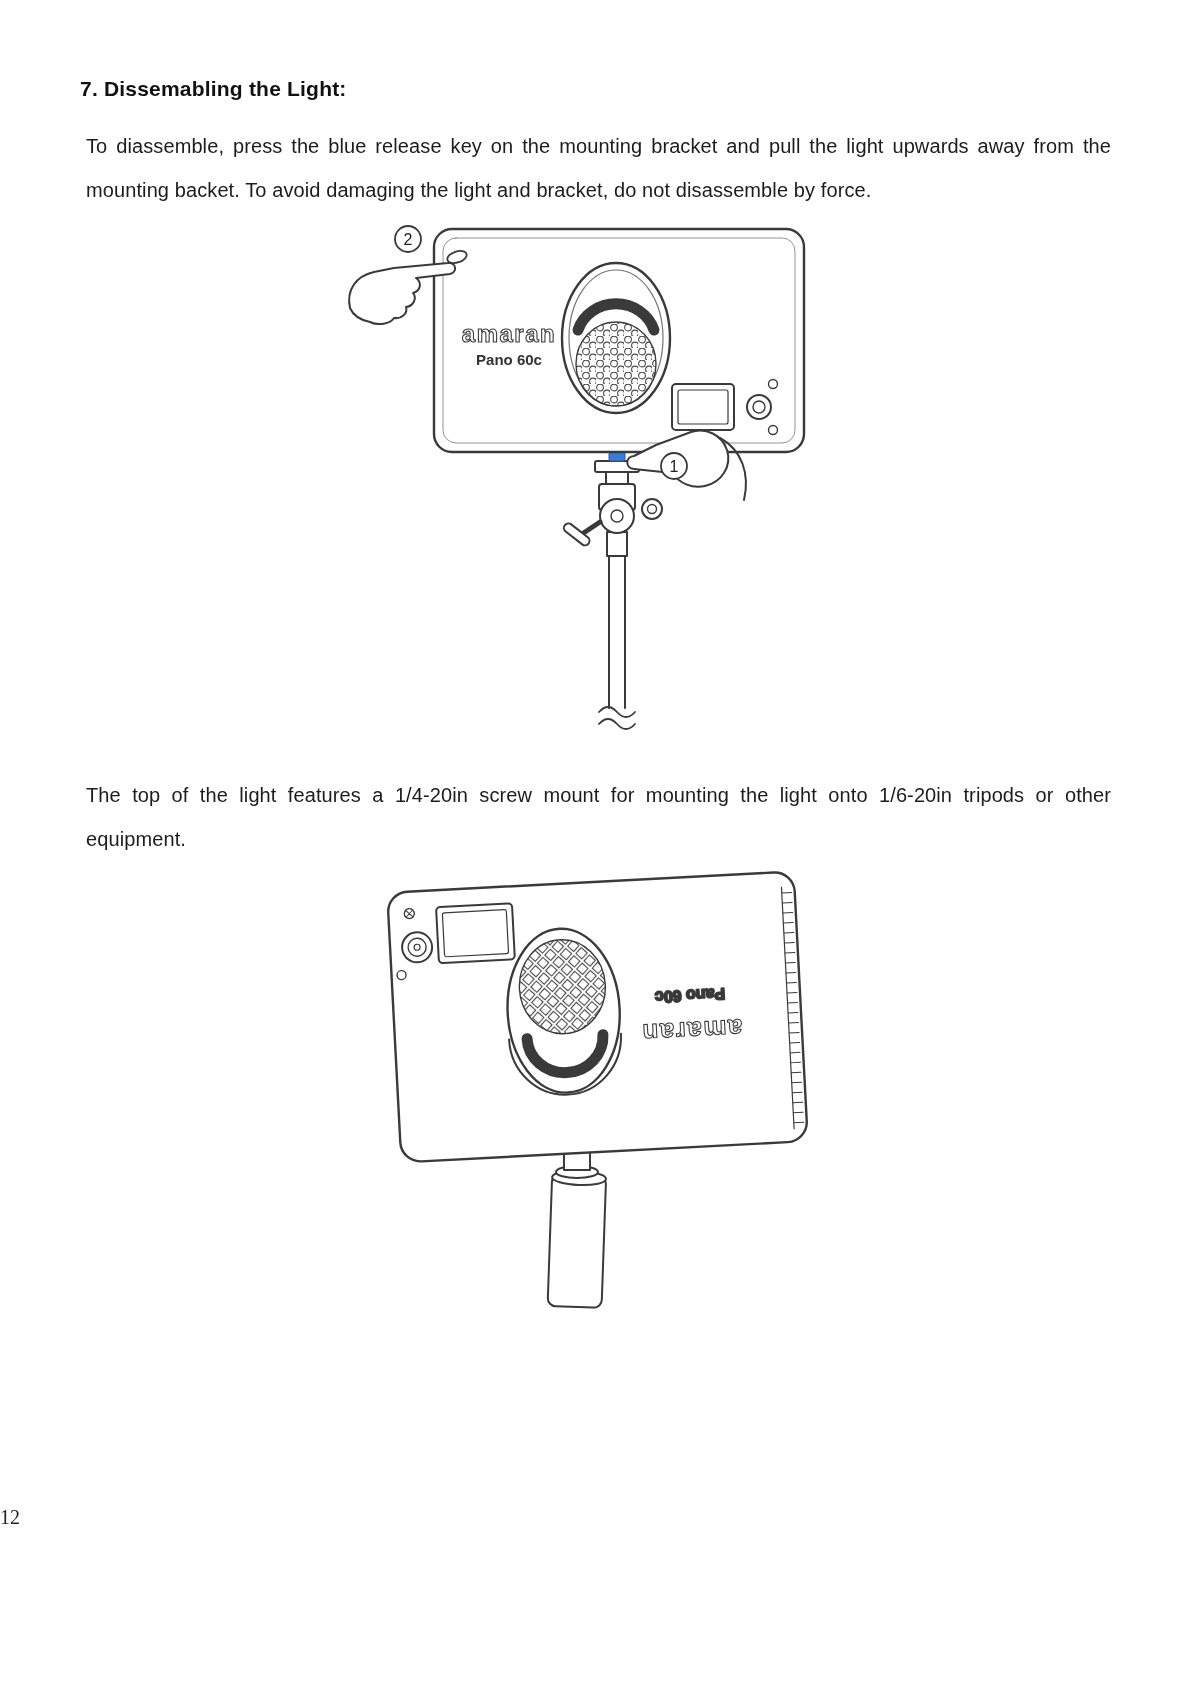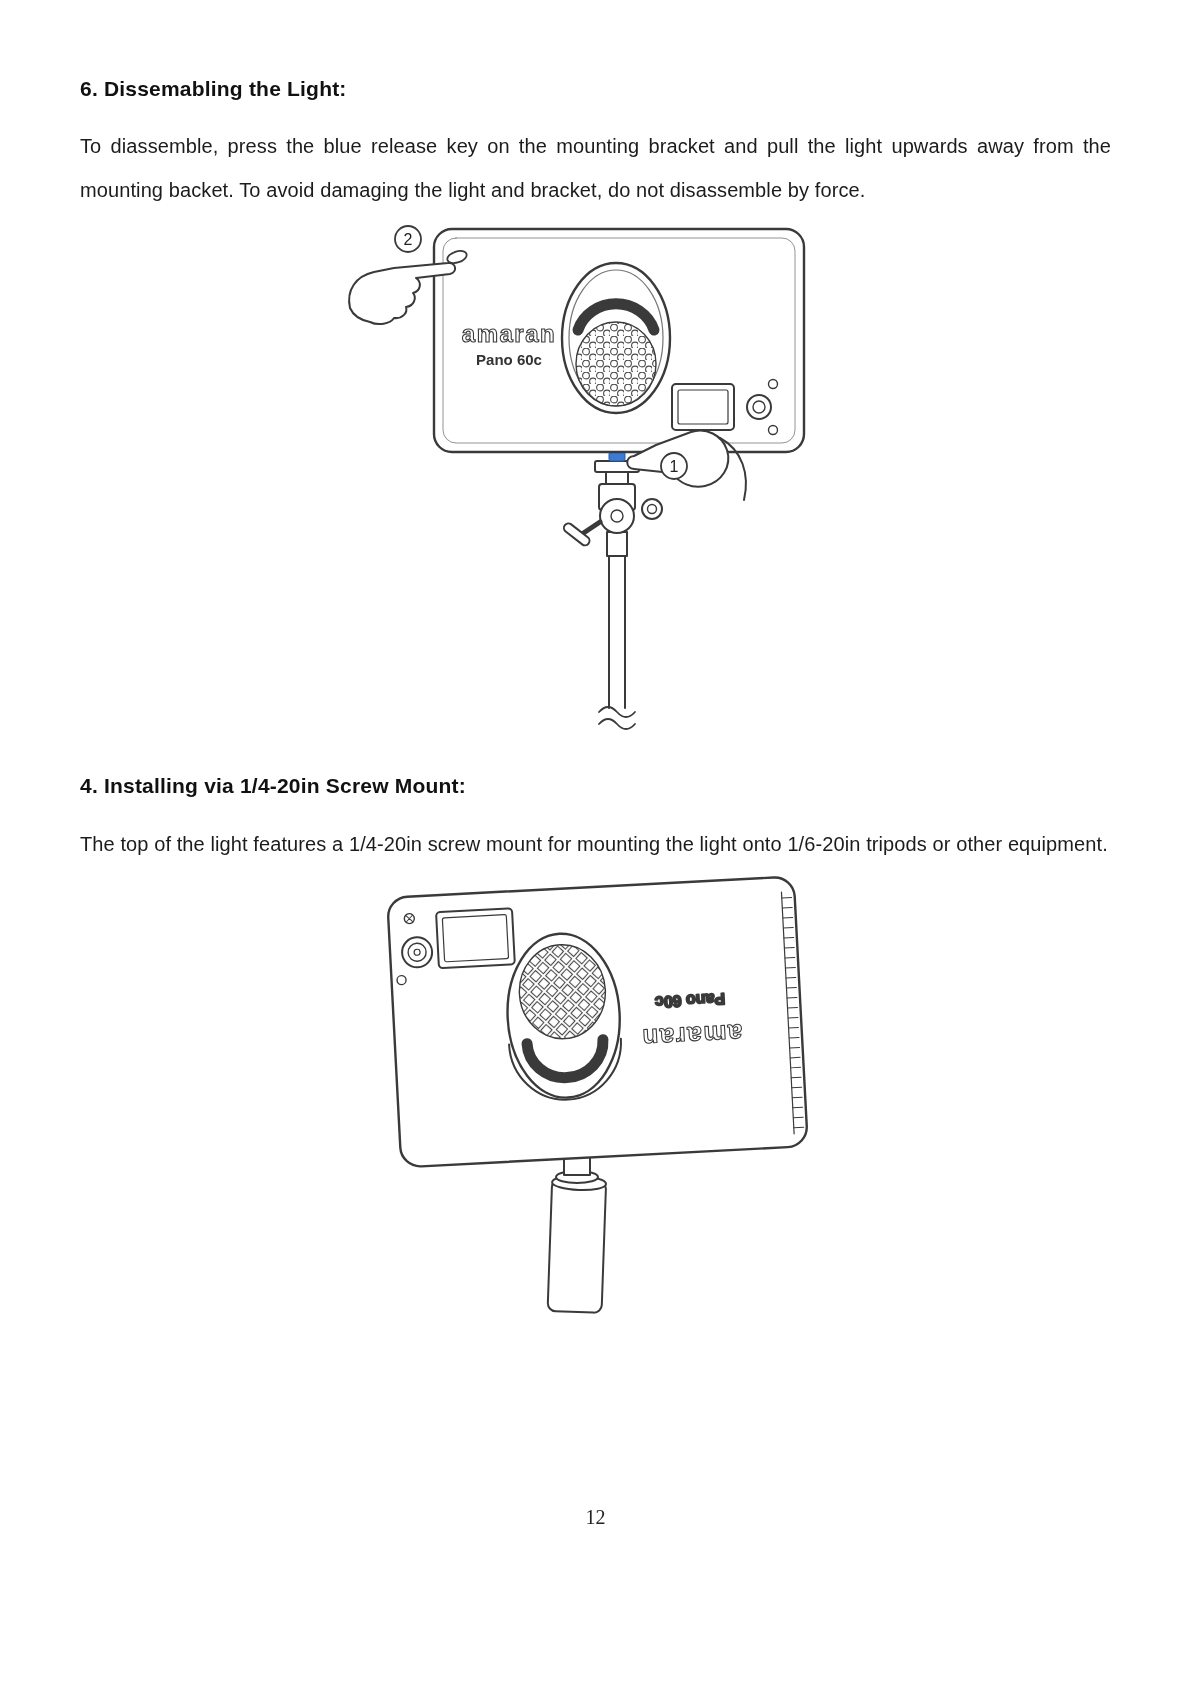--- a/index.html
+++ b/index.html
@@ -19,48 +19,47 @@
     font-size: 21px;
     font-weight: 700;
     color: #111;
     margin: 0 0 22px 0;
     line-height: 1.25;
     letter-spacing: 0.2px;
   }
   p.sec-body {
     font-size: 20px;
     line-height: 44px;
-    margin: 0 0 4px 0;
+    margin: 0 0 4px 6px;
     text-align: justify;
     letter-spacing: 0.1px;
   }
   .figure {
     display: block;
     text-align: center;
   }
   .figure-1 { margin: 2px auto 12px auto; width: 560px; }
   .figure-2 { margin: 6px auto 0 auto; width: 520px; }
   .heading-2nd { margin-top: 10px; }
   .page-number {
     position: absolute;
     left: 0; right: 0;
     top: 1506px;
-    text-align: center;
     font-family: "Liberation Serif", serif;
     font-size: 20px;
     color: #222;
   }
   svg { display:block; margin:0 auto; }
 </style>
 </head>
 <body>
 
 <div class="page">
 
-  <h2 class="sec-heading">6. Dissemabling the Light:</h2>
+  <h2 class="sec-heading">7. Dissemabling the Light:</h2>
 
   <p class="sec-body">To diassemble, press the blue release key on the mounting bracket and pull the light upwards away from the mounting backet. To avoid damaging the light and bracket, do not disassemble by force.</p>
 
   <div class="figure figure-1">
     <svg viewBox="0 0 560 545" width="560" height="545">
       <defs>
         <pattern id="holes1" width="14" height="12" patternUnits="userSpaceOnUse">
           <circle cx="4" cy="3.5" r="3.4" fill="none" stroke="#4a4a4a" stroke-width="1.1"></circle>
           <circle cx="11" cy="9.5" r="3.4" fill="none" stroke="#4a4a4a" stroke-width="1.1"></circle>
         </pattern>
@@ -136,21 +135,20 @@
       </g>
 
       <text x="92" y="29" text-anchor="middle" font-size="16" fill="#222">2</text>
       <text x="358" y="256" text-anchor="middle" font-size="16" fill="#222">1</text>
 
       <text x="193" y="126" text-anchor="middle" font-size="24" font-weight="700" letter-spacing="1.5" fill="none" stroke="#3a3a3a" stroke-width="1.1">amaran</text>
       <text x="193" y="149" text-anchor="middle" font-size="15" font-weight="600" fill="#333">Pano 60c</text>
     </svg>
   </div>
 
-  <h2 class="sec-heading heading-2nd">4. Installing via 1/4-20in Screw Mount:</h2>
 
   <p class="sec-body">The top of the light features a 1/4-20in screw mount for mounting the light onto 1/6-20in tripods or other equipment.</p>
 
   <div class="figure figure-2">
     <svg viewBox="0 0 520 450" width="520" height="450">
       <defs>
         <pattern id="lat2" width="11" height="11" patternUnits="userSpaceOnUse" patternTransform="rotate(45)">
           <rect x="1.5" y="1.5" width="8" height="8" fill="none" stroke="#4a4a4a" stroke-width="1.1"></rect>
         </pattern>
       </defs>

